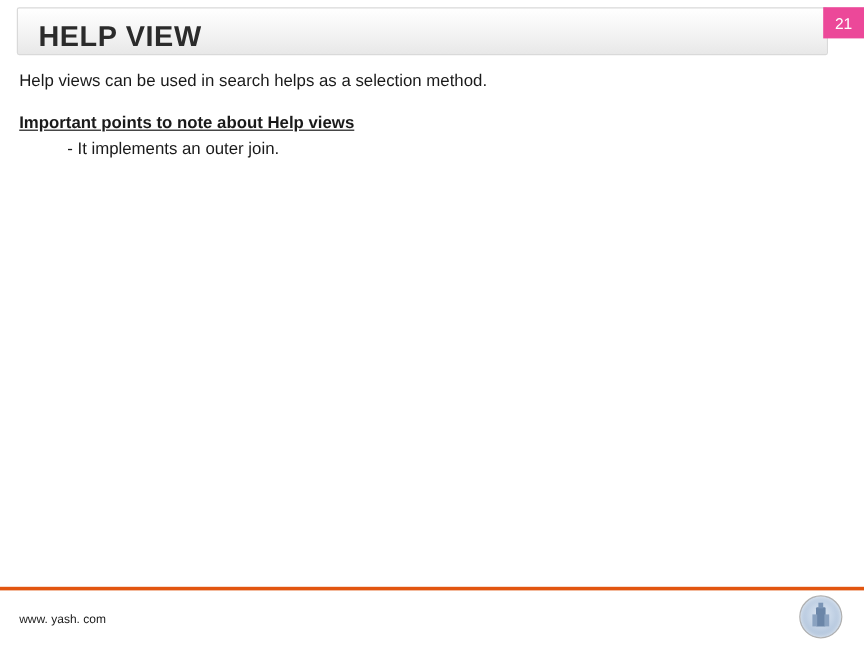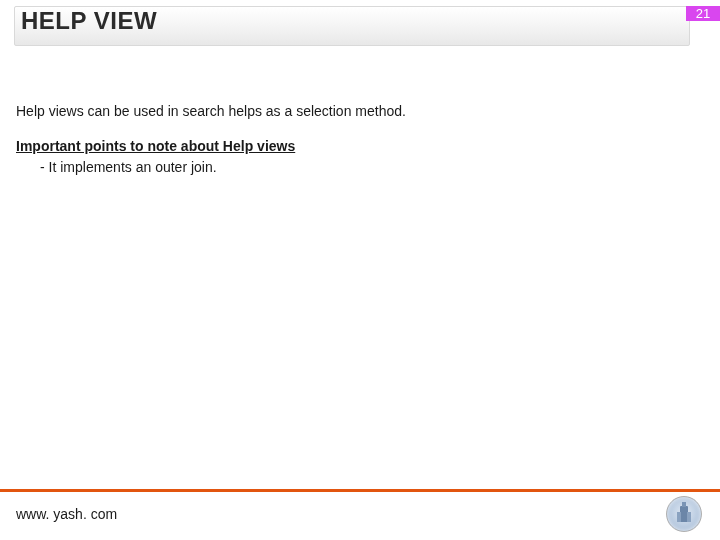--- a/index.html
+++ b/index.html
@@ -5,67 +5,67 @@
   * { margin: 0; padding: 0; box-sizing: border-box; }
   html, body { width: 720px; height: 540px; font-family: Arial, Helvetica, sans-serif; background: #fff; color: #000; }
   .slide { position: relative; width: 720px; height: 540px; background: #fff; }
   .header-bar {
     position: absolute;
     top: 6px; left: 14px; right: 30px;
     height: 40px;
     background: linear-gradient(to bottom, #ffffff 0%, #f2f2f2 60%, #e8e8e8 100%);
     border: 1px solid #d9d9d9;
     border-radius: 2px;
-    display: flex; align-items: flex-start;
-    padding-left: 6px;
+    display: flex; align-items: flex-end;
+    padding-left: 17px;
   }
   .header-bar h1 {
     font-size: 24px;
     font-weight: 700;
     color: #2b2b2b;
     letter-spacing: 0.5px;
   }
   .page-badge {
     position: absolute;
     top: 6px; right: 0;
-    width: 34px; height: 15px;
-    background: #d946ef;
+    width: 34px; height: 26px;
+    background: #ec4899;
     color: #fff;
     font-size: 13px;
     display: flex; align-items: center; justify-content: center;
   }
   .body {
     position: absolute;
     top: 58px; left: 16px; right: 24px;
     font-size: 14px;
     color: #1a1a1a;
     line-height: 1.35;
   }
-  .body p { margin-bottom: 16px; margin-top: 44px; }
+  .body p { margin-bottom: 16px; }
   .subhead {
     font-weight: 700;
     text-decoration: underline;
     margin-top: 8px;
     margin-bottom: 2px;
   }
   .bullet {
-    margin-left: 24px;
+    margin-left: 40px;
     font-size: 14px;
   }
   .footer-rule {
     position: absolute;
     left: 0; right: 0;
     bottom: 48px;
     height: 3px;
     background: #e2550f;
   }
   .footer-url {
     position: absolute;
     left: 16px; bottom: 18px;
-    font-size: 14px;
+    font-size: 10px;
     color: #1a1a1a;
   }
   .logo {
     position: absolute;
     right: 18px; bottom: 8px;
     width: 36px; height: 36px;
     border-radius: 50%;
     background: radial-gradient(circle at 50% 45%, #dfe8f3 0%, #b7c9df 60%, #9db4cf 100%);
     border: 1px solid #b0b0b0;
     box-shadow: inset 0 0 4px rgba(255,255,255,0.8);

